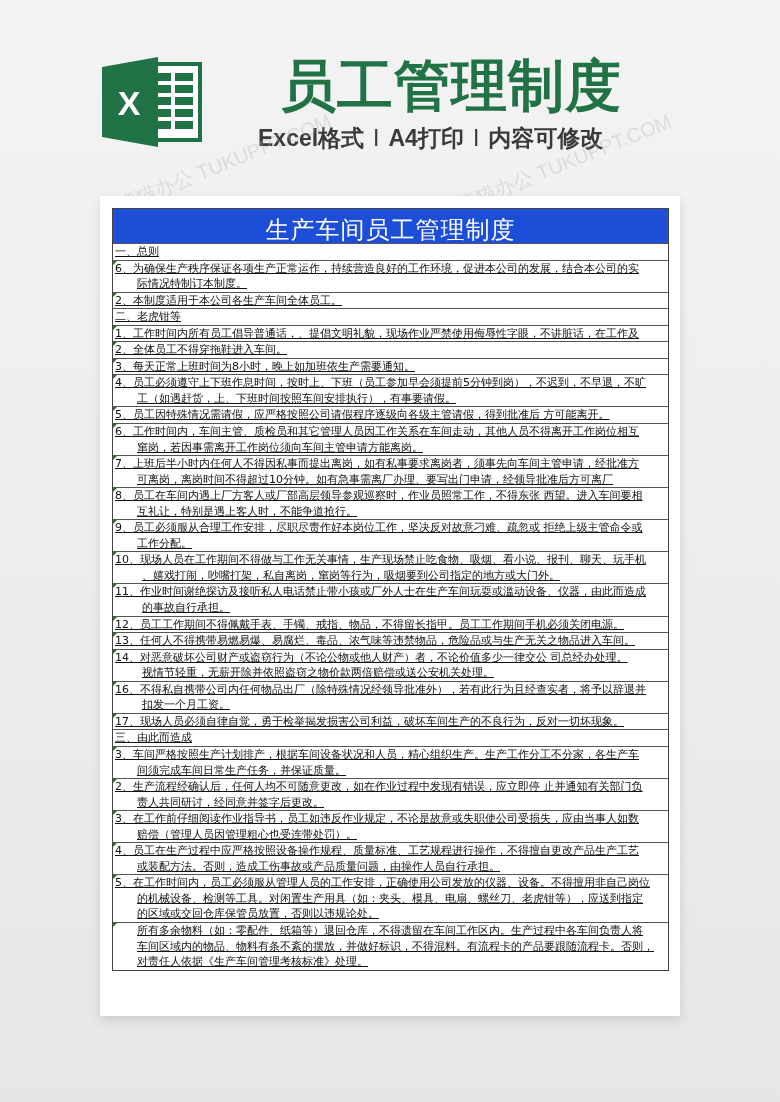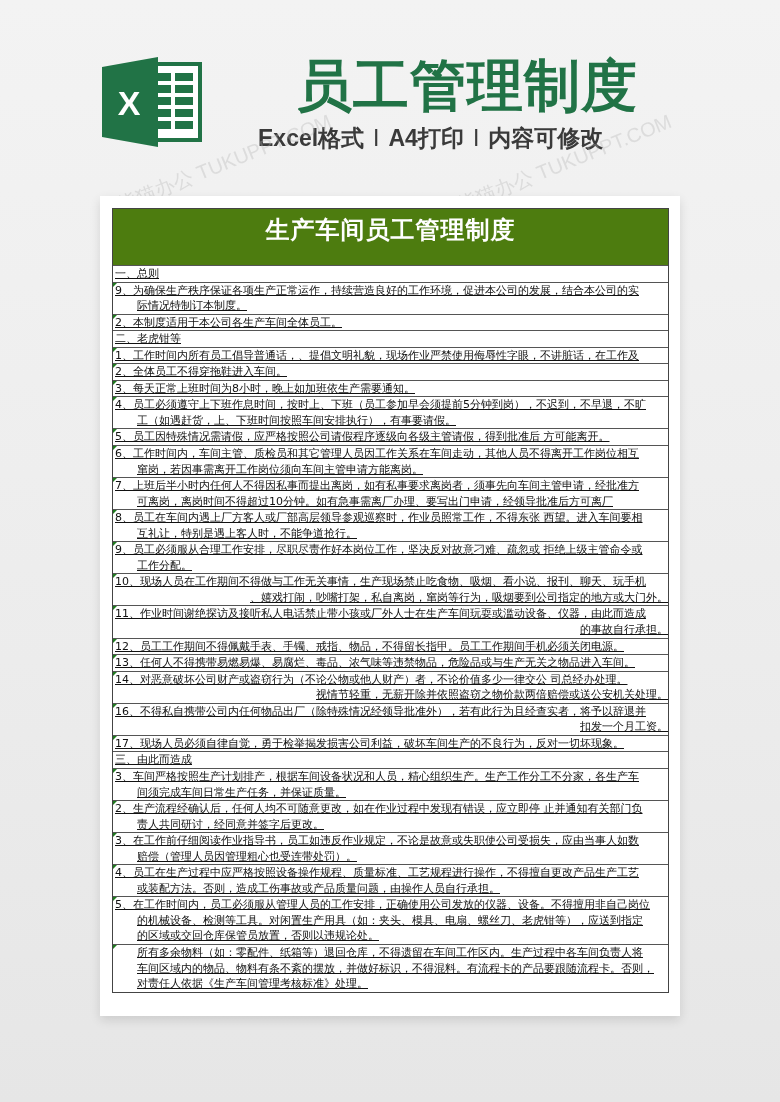--- a/index.html
+++ b/index.html
@@ -3,21 +3,21 @@
 <meta charset="utf-8">
 <style>
   html, body { margin: 0; padding: 0; }
   body {
     width: 780px; height: 1102px; overflow: hidden; position: relative;
     background: linear-gradient(180deg, #f3f3f3 0%, #ececec 60%, #e6e6e6 100%);
     font-family: "DejaVu Sans", "Liberation Sans", sans-serif;
   }
   .logo { position: absolute; left: 100px; top: 55px; width: 105px; height: 94px; }
   .main-title {
-    position: absolute; left: 296px; top: 52px; width: 360px; height: 68px;
+    position: absolute; left: 280px; top: 52px; width: 360px; height: 68px;
     color: #217346; font-size: 56px; font-weight: bold; letter-spacing: 1px;
     line-height: 68px; white-space: nowrap;
   }
   .subtitle {
     position: absolute; left: 258px; top: 123px; height: 30px; line-height: 30px;
     color: #3a3a3a; font-size: 23px; font-weight: bold; white-space: nowrap;
     font-family: "Liberation Sans", "DejaVu Sans", sans-serif;
   }
   .subtitle .sep { padding: 0 9px; font-weight: normal; }
   .watermark {
@@ -27,31 +27,31 @@
   }
   .card {
     position: absolute; left: 100px; top: 196px; width: 580px; height: 820px;
     background: #ffffff; box-shadow: 0 4px 10px rgba(0,0,0,0.12);
   }
   .sheet {
     position: absolute; left: 112px; top: 208px; width: 555px;
     border: 1px solid #444;
   }
   .sheet-title {
-    height: 56px; background: #4d7c0f; color: #fff; text-align: center;
-    font-size: 24px; font-weight: bold; line-height: 42px; letter-spacing: 1px;
+    height: 34px; background: #1d4ed8; color: #fff; text-align: center;
+    font-size: 24px; font-weight: normal; line-height: 42px; letter-spacing: 1px;
   }
   .row {
     border-top: 1px solid #555; box-sizing: border-box;
     font-size: 11px; color: #111; line-height: 14.5px; padding-left: 2px;
     position: relative; white-space: nowrap; overflow: hidden; text-decoration: underline;
   }
   .row .line { height: 15.55px; line-height: 15.55px; display: block; }
   .row .line.cont { padding-left: 22px; }
-  .row .line.cont.wide { padding-left: 27px; text-align: right; }
+  .row .line.cont.wide { padding-left: 27px; }
   .row::before {
     content: ""; position: absolute; left: 0; top: 0; width: 0; height: 0;
     border-top: 4px solid #1f7a1f; border-right: 4px solid transparent;
   }
   .row.section::before, .row.plain::before { display: none; }
 </style>
 </head>
 <body>
 
 <svg class="logo" viewBox="0 0 105 94">
@@ -83,21 +83,21 @@
 
 <div class="card"></div>
 
 <div class="sheet">
   <div class="sheet-title">生产车间员工管理制度</div>
   <div id="rows">
       <div class="row section">
         <span class="line">一、总则</span>
       </div>
       <div class="row">
-        <span class="line">9、为确保生产秩序保证各项生产正常运作，持续营造良好的工作环境，促进本公司的发展，结合本公司的实</span>
+        <span class="line">6、为确保生产秩序保证各项生产正常运作，持续营造良好的工作环境，促进本公司的发展，结合本公司的实</span>
         <span class="line cont">际情况特制订本制度。</span>
       </div>
       <div class="row">
         <span class="line">2、本制度适用于本公司各生产车间全体员工。</span>
       </div>
       <div class="row section">
         <span class="line">二、老虎钳等</span>
       </div>
       <div class="row">
         <span class="line">1、工作时间内所有员工倡导普通话，、提倡文明礼貌，现场作业严禁使用侮辱性字眼，不讲脏话，在工作及</span>

